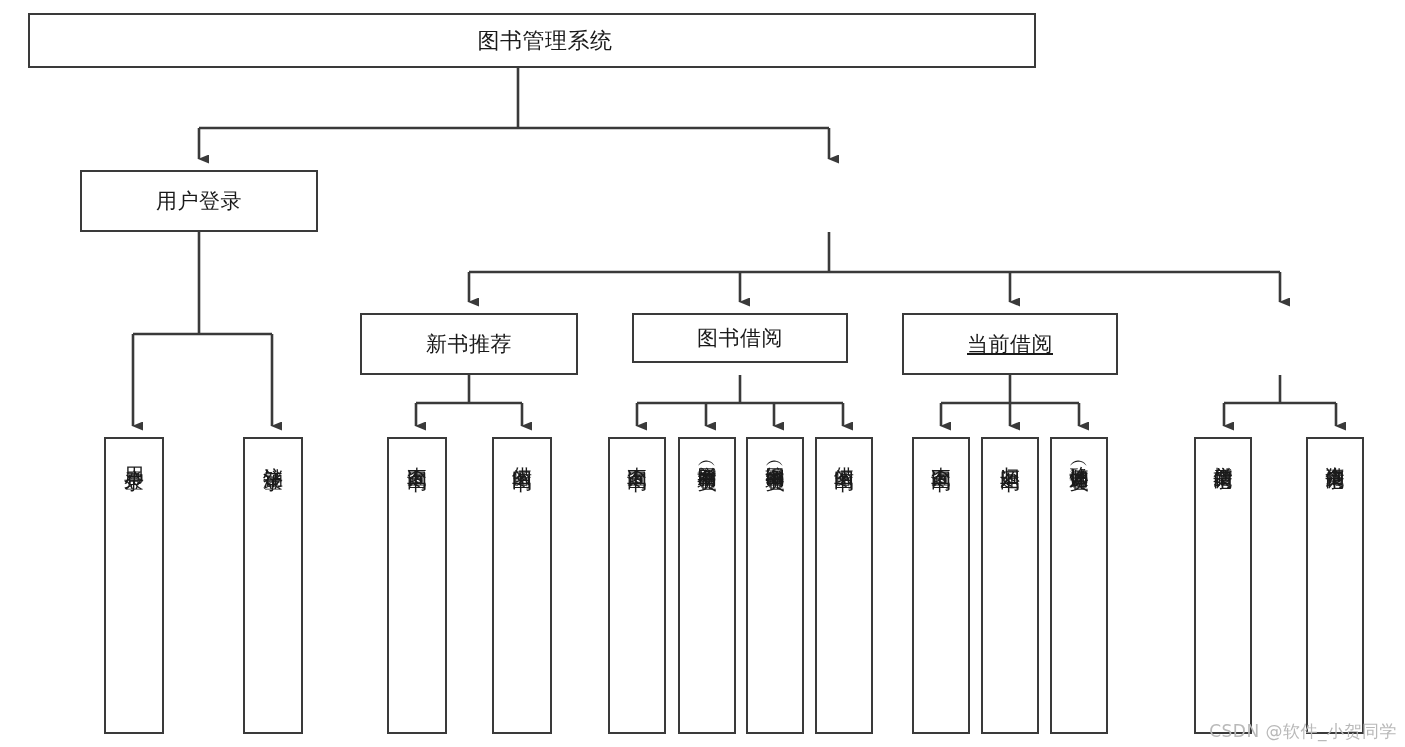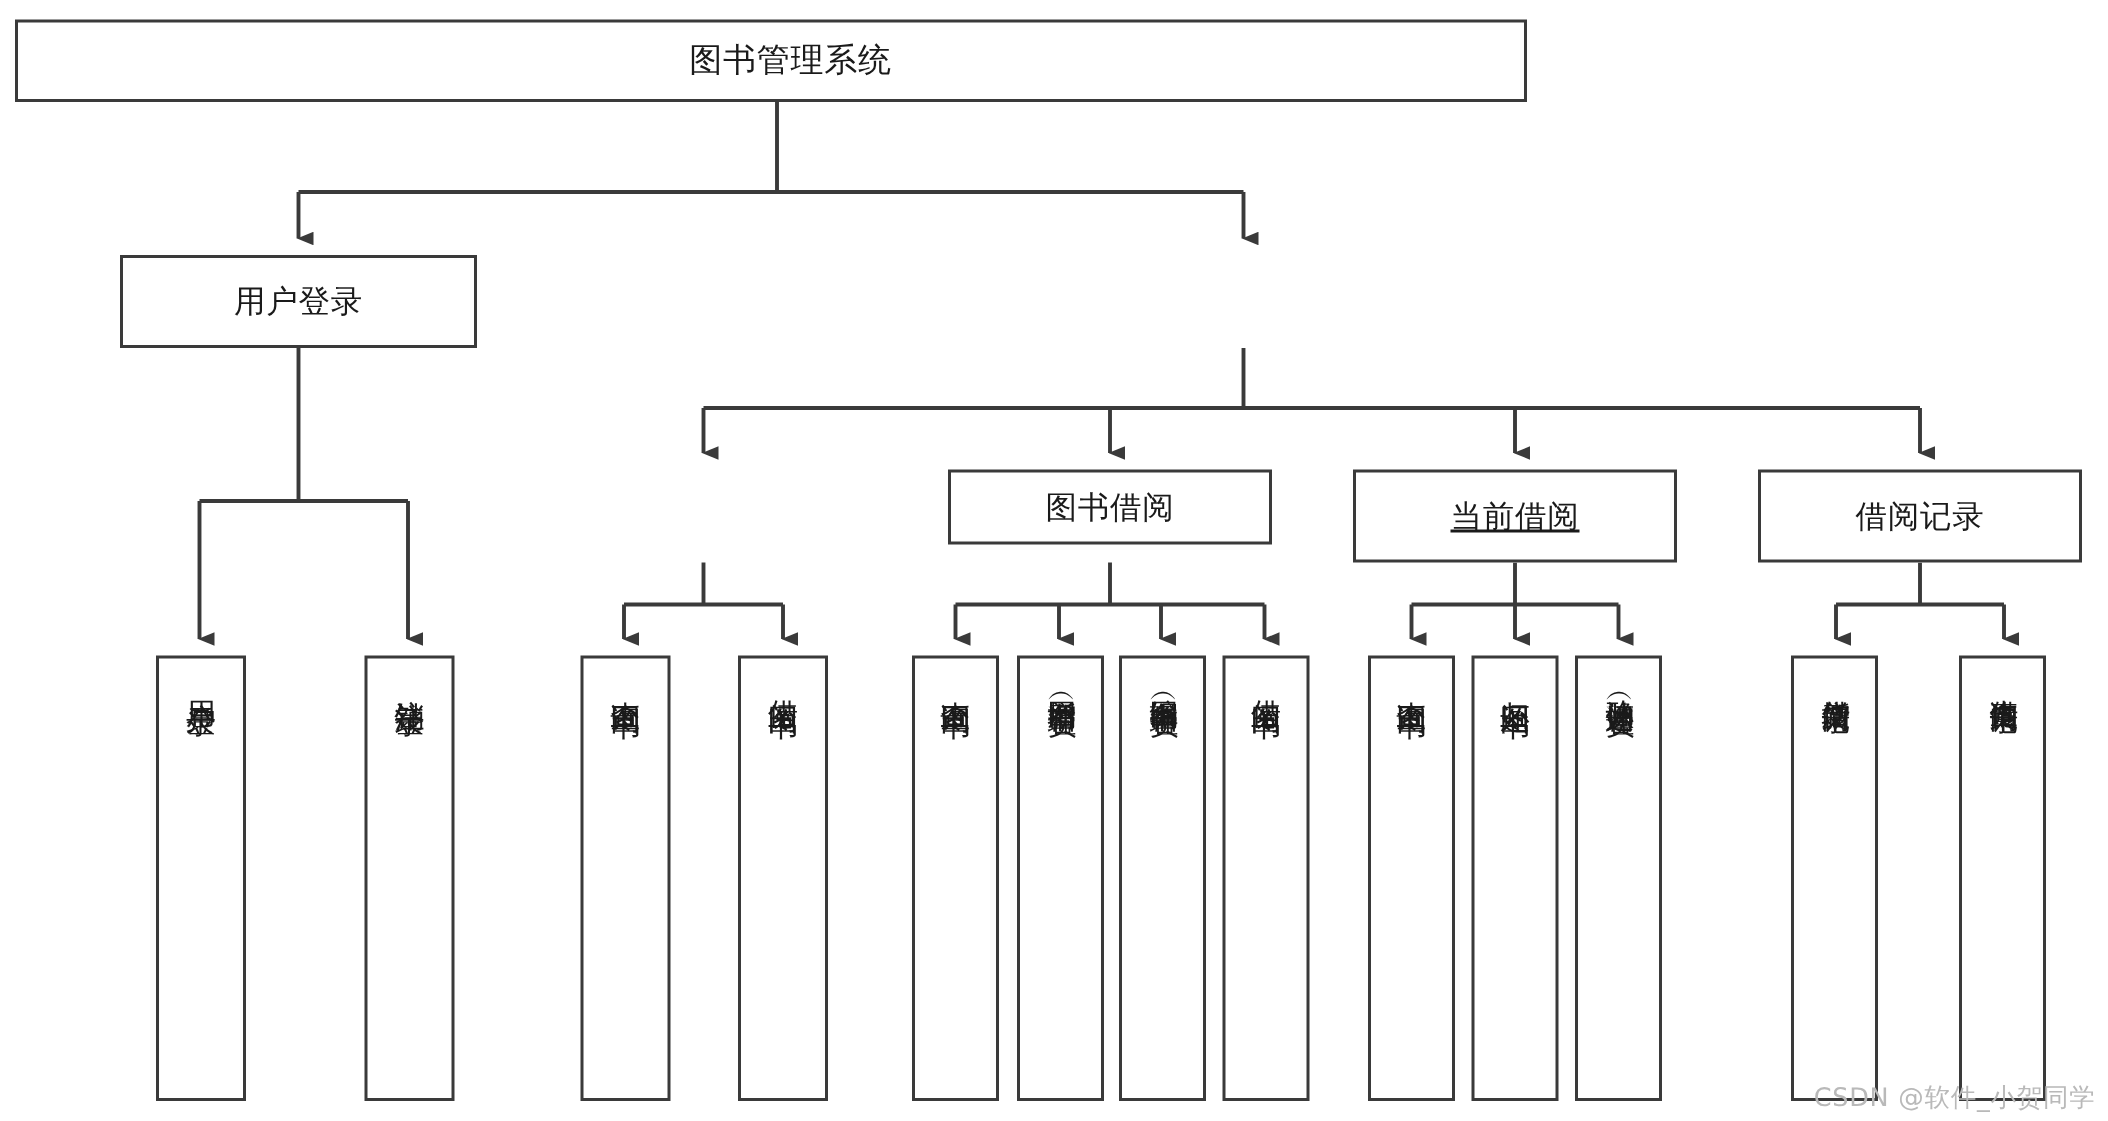--- a/index.html
+++ b/index.html
@@ -130,41 +130,41 @@
       <line x1="1010" y1="403" x2="1010" y2="426" marker-end="url(#arrowhead)"></line>
       <line x1="1079" y1="403" x2="1079" y2="426" marker-end="url(#arrowhead)"></line>
 
       <line x1="1280" y1="375" x2="1280" y2="403"></line>
       <line x1="1224" y1="403" x2="1336" y2="403"></line>
       <line x1="1224" y1="403" x2="1224" y2="426" marker-end="url(#arrowhead)"></line>
       <line x1="1336" y1="403" x2="1336" y2="426" marker-end="url(#arrowhead)"></line>
     </g>
   </svg>
 
-  <div class="node root horiz" style="left:10px; top:13px; width:1008px; height:55px;padding-left:26px;">
+  <div class="node root horiz" style="left:28px; top:13px; width:1008px; height:55px;padding-left:26px;">
     <span class="label">图书管理系统</span>
   </div>
 
   <div class="node horiz" style="left:80px; top:170px; width:238px; height:62px;">
     <span class="label">用户登录</span>
   </div>
 
 
+  <div class="node horiz" style="left:360px; top:313px; width:218px; height:62px;">
+    <span class="label">新书推荐</span>
+  </div>
 
   <div class="node horiz" style="left:632px; top:313px; width:216px; height:50px;">
     <span class="label">图书借阅</span>
   </div>
 
   <div class="node horiz" style="left:902px; top:313px; width:216px; height:62px;text-decoration:underline;">
     <span class="label">当前借阅</span>
   </div>
 
-  <div class="node horiz" style="left:1172px; top:313px; width:216px; height:62px;">
-    <span class="label">借阅记录</span>
-  </div>
 
   <div class="node vert" style="left:104px; top:437px; width:60px; height:297px;">
     <span class="label">用户登录</span>
   </div>
 
   <div class="node vert" style="left:243px; top:437px; width:60px; height:297px;">
     <span class="label">注销登录</span>
   </div>
 
   <div class="node vert" style="left:387px; top:437px; width:60px; height:297px;">

